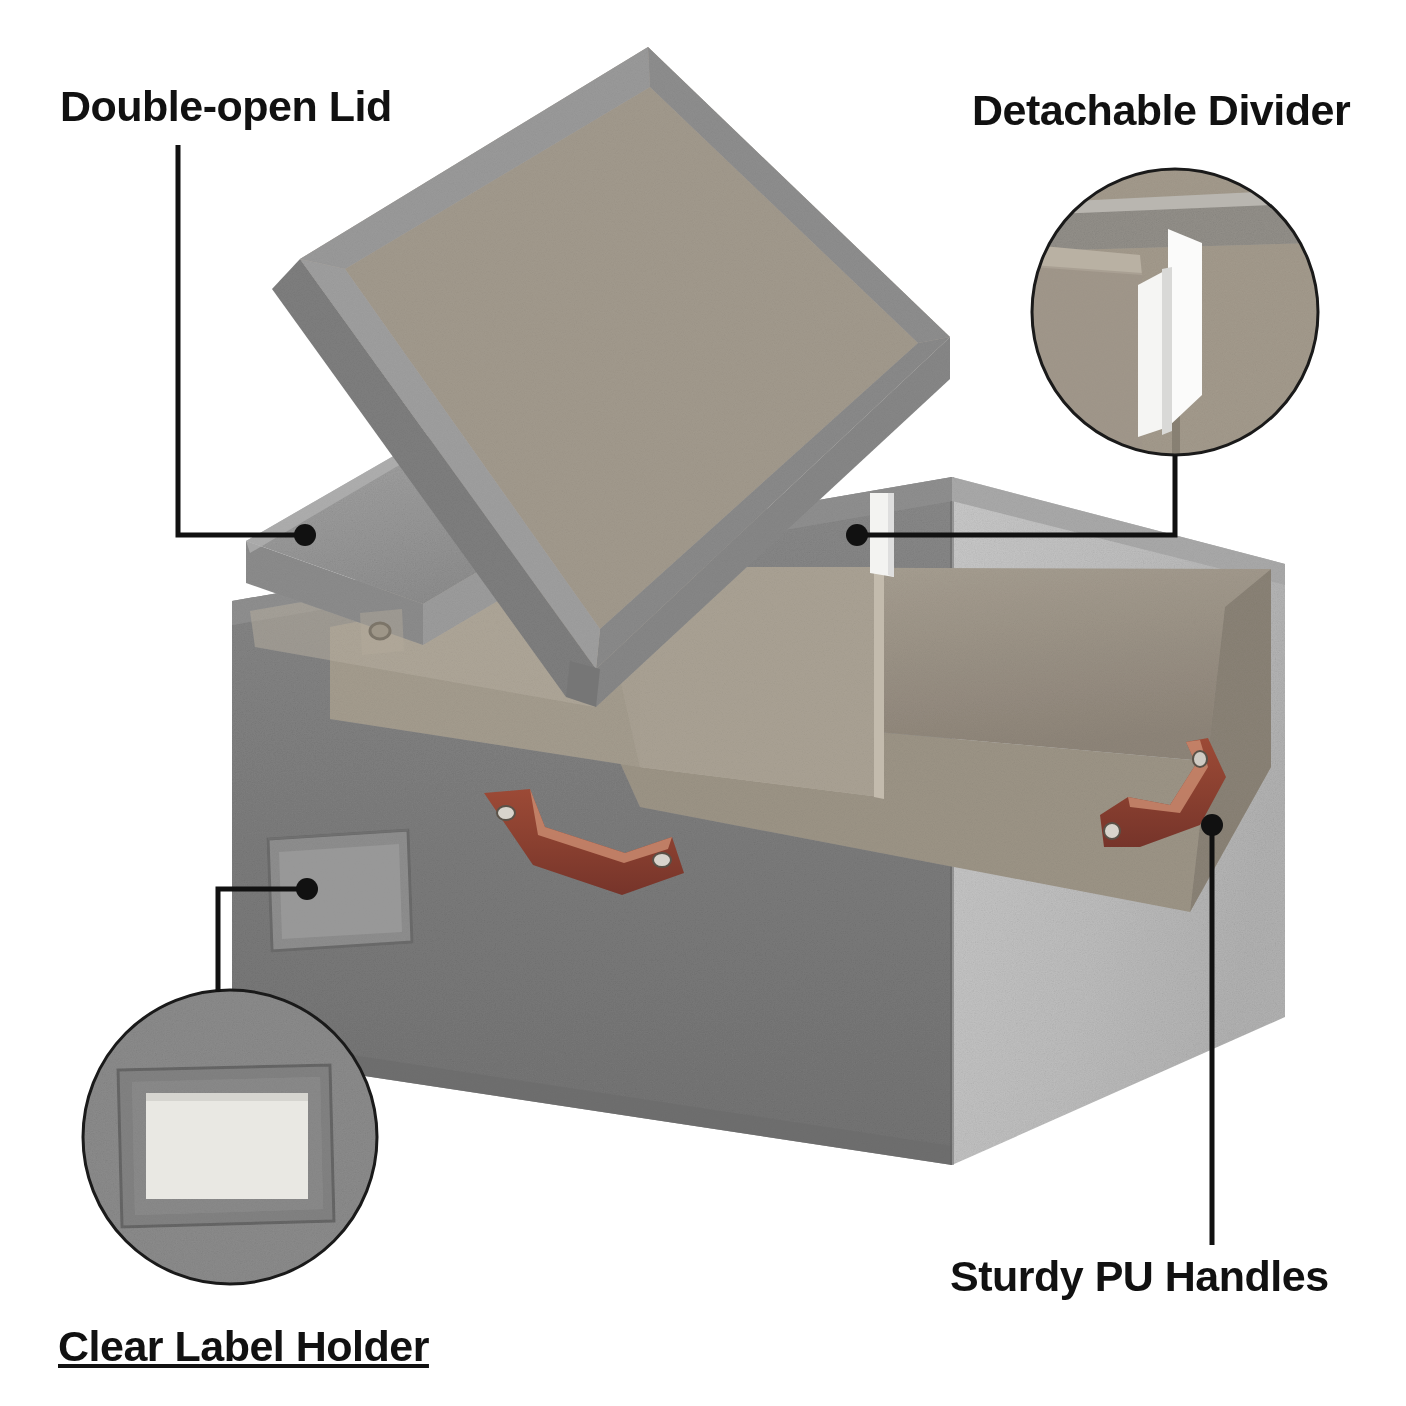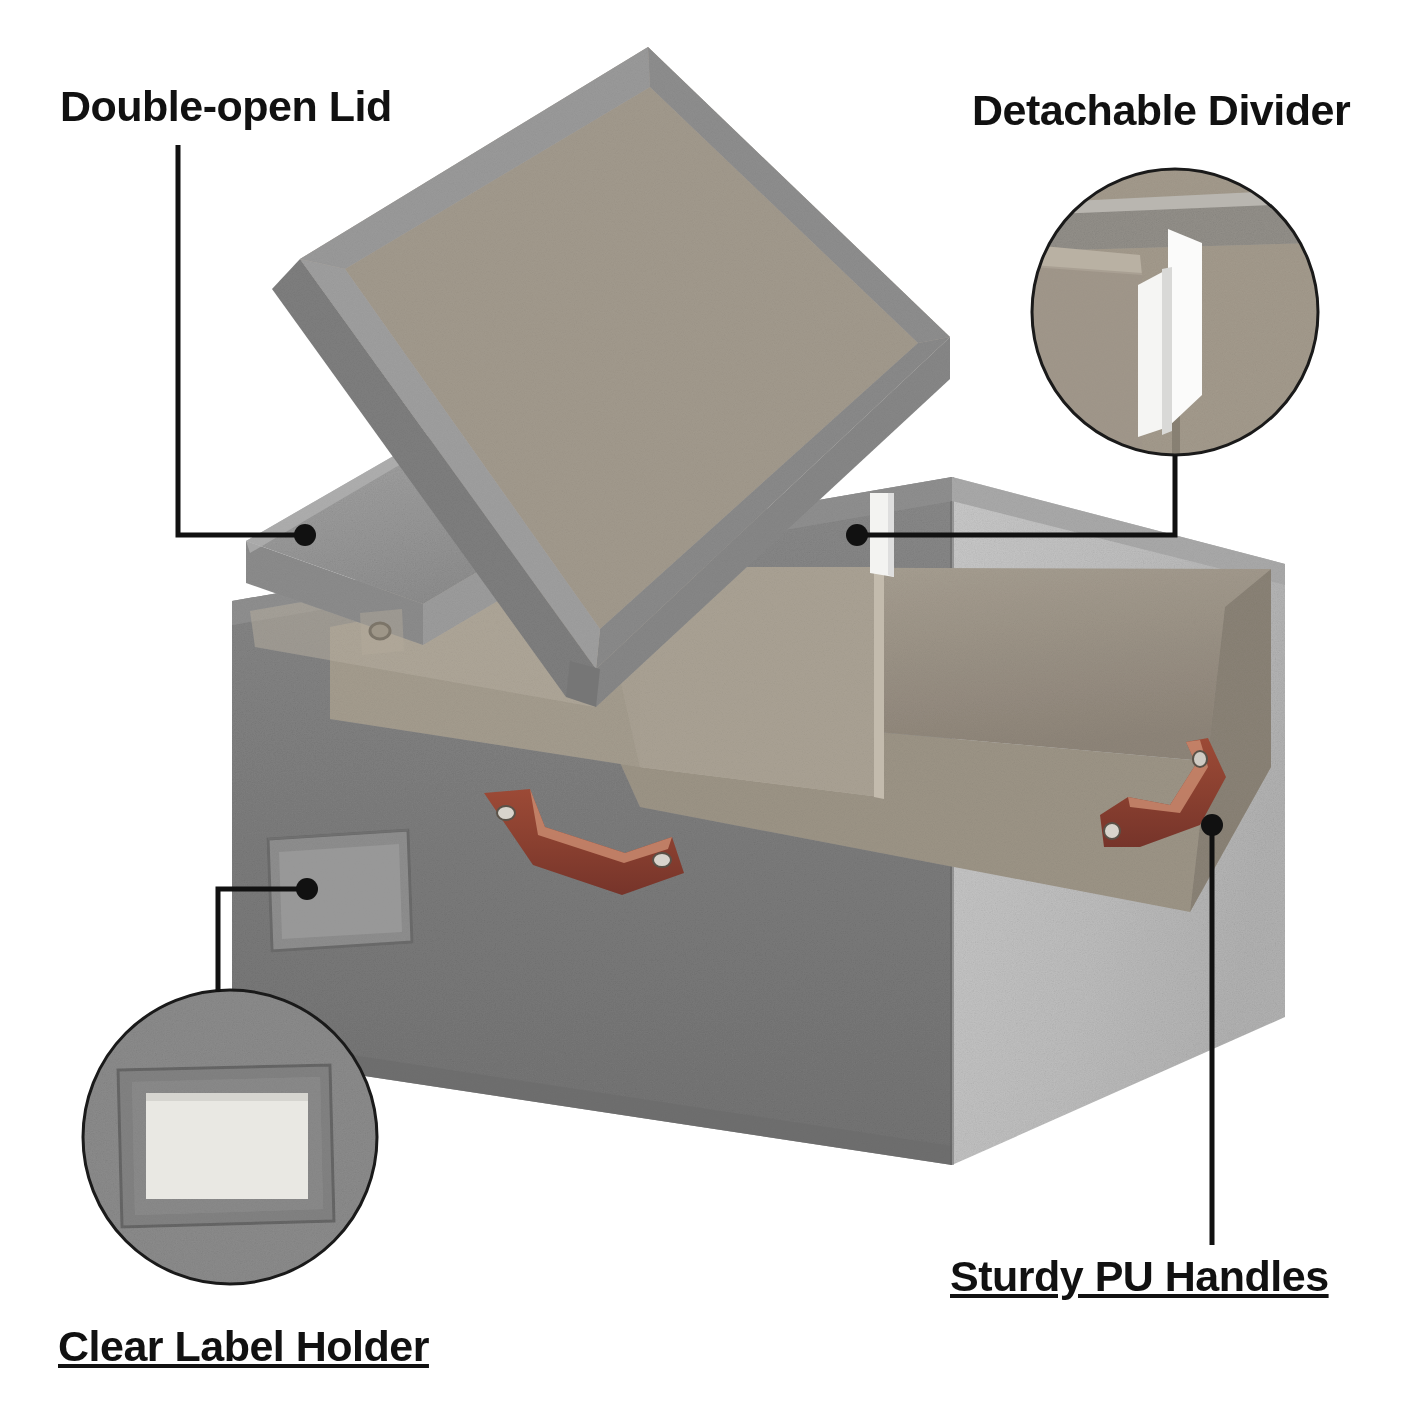--- a/index.html
+++ b/index.html
@@ -32,21 +32,21 @@
     color: #111111;
     font-weight: bold;
     font-size: 43px;
     letter-spacing: -0.5px;
     white-space: nowrap;
     line-height: 1;
   }
   #label-double-open-lid { left: 60px;  top: 78px; }
   #label-detachable-divider { left: 960px; top: 82px; margin-left: 12px; }
   #label-clear-label-holder { left: 58px;  top: 1318px; text-decoration: underline; }
-  #label-sturdy-pu-handles { left: 950px; top: 1248px; text-decoration: underline; }
+  #label-sturdy-pu-handles { left: 950px; top: 1248px; }
 </style>
 </head>
 <body>
 
 <div id="stage">
 
   <svg class="layer" viewBox="0 0 1406 1406">
     <defs>
 
       <filter id="weave" x="-5%" y="-5%" width="110%" height="110%">

